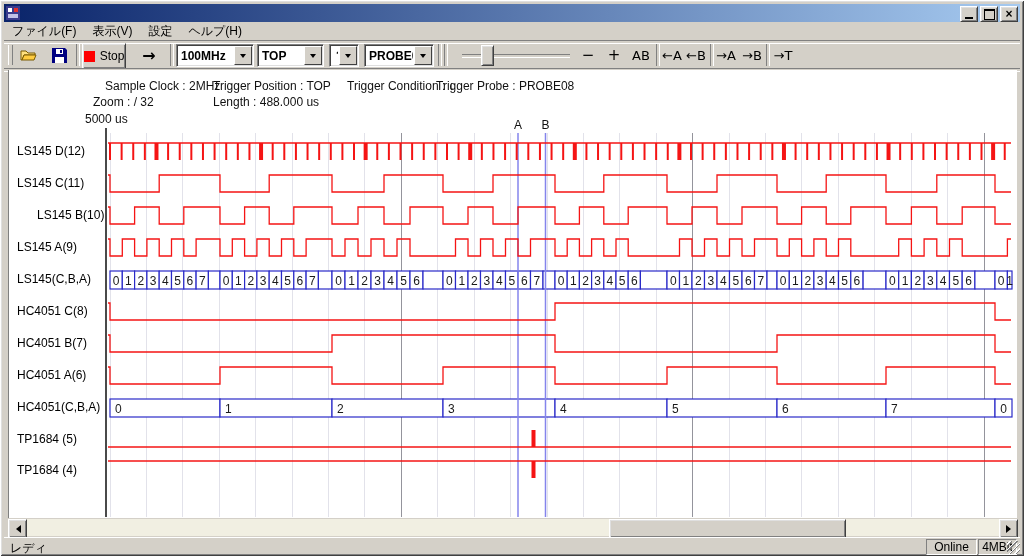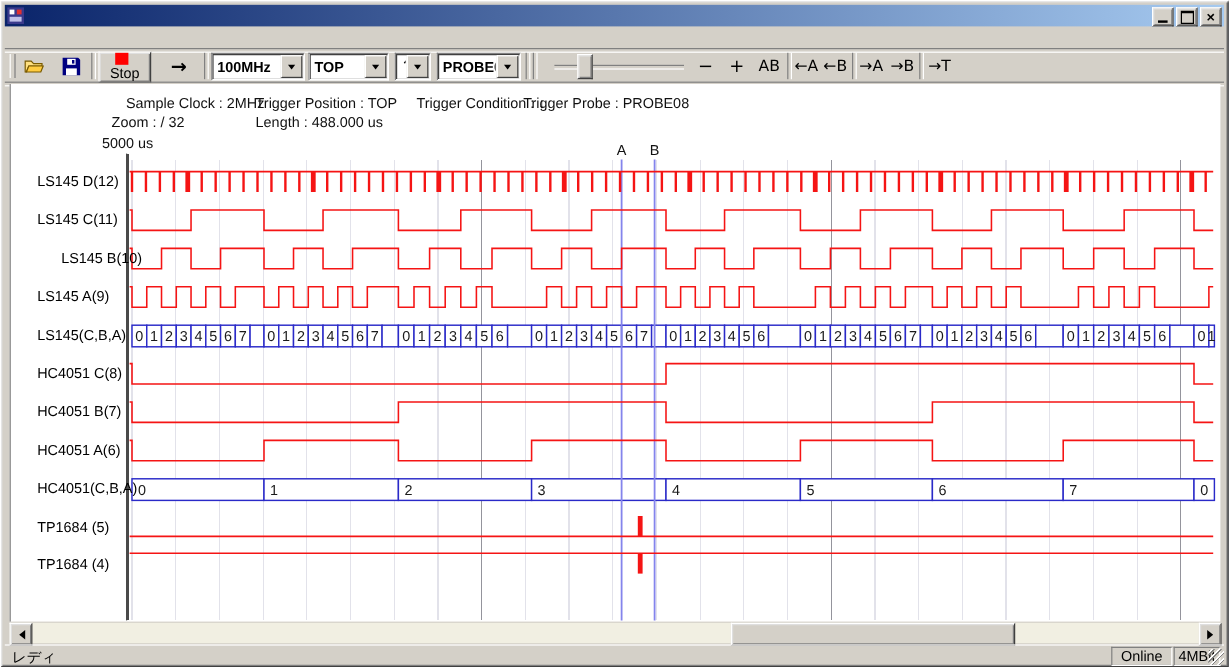--- a/index.html
+++ b/index.html
@@ -15,40 +15,40 @@
         border:1px solid;border-color:#fff #404040 #404040 #fff;box-shadow:inset 1px 1px 0 #dfdfdf,inset -1px -1px 0 #808080;}
   .g-min{width:8px;height:2px;background:#000;margin-top:7px;}
   .g-max{width:9px;height:8px;border:1px solid #000;border-top:2px solid #000;}
   .g-x{font-size:12px;font-weight:bold;line-height:10px;}
   
   .menubar{position:absolute;left:4px;top:23px;right:4px;height:17px;display:flex;align-items:center;}
   .mitem{padding:1px 8px;white-space:nowrap;}
   .etch{position:absolute;left:4px;right:4px;height:2px;border-top:1px solid #808080;border-bottom:1px solid #fff;}
   
   .toolbar{position:absolute;left:4px;top:42px;right:4px;height:26px;}
-  .tool{position:absolute;top:1px;height:24px;display:flex;align-items:center;justify-content:center;flex-direction:column;}
+  .tool{position:absolute;top:1px;height:24px;display:flex;align-items:center;justify-content:center;}
   .grip{position:absolute;top:3px;width:3px;height:20px;border-left:1px solid #fff;border-right:1px solid #808080;}
   .vsep{position:absolute;top:2px;width:2px;height:22px;border-left:1px solid #808080;border-right:1px solid #fff;}
   .btn3d{border:1px solid;border-color:#fff #404040 #404040 #fff;box-shadow:inset 1px 1px 0 #dfdfdf,inset -1px -1px 0 #808080;background:#d4d0c8;}
   .stopsq{width:11px;height:11px;background:#f00;margin-right:5px;}
   .combo{position:absolute;top:2px;height:21px;background:#fff;display:flex;align-items:center;
          border:1px solid;border-color:#808080 #fff #fff #808080;box-shadow:inset 1px 1px 0 #404040,inset -1px -1px 0 #dfdfdf;}
   .combo .val{flex:1;padding-left:4px;white-space:nowrap;overflow:hidden;font-weight:bold;}
   .cbtn{width:16px;height:17px;margin:1px;background:#d4d0c8;display:flex;align-items:center;justify-content:center;
         border:1px solid;border-color:#fff #404040 #404040 #fff;}
   .tri-dn{width:0;height:0;border:3px solid transparent;border-top:4px solid #000;margin-top:4px;}
   .tri-l{width:0;height:0;border:4px solid transparent;border-right:5px solid #000;margin-left:-3px;}
   .tri-r{width:0;height:0;border:4px solid transparent;border-left:5px solid #000;margin-right:-3px;}
   .sld-track{position:absolute;top:12px;height:2px;border-top:1px solid #808080;border-bottom:1px solid #fff;}
   .sld-thumb{position:absolute;top:3px;width:11px;height:19px;}
   .txtbtn{font-family:"DejaVu Sans","Liberation Sans",sans-serif;font-size:13px;}
   
   .client{position:absolute;left:8px;top:70px;width:1008px;height:448px;background:#fff;border-left:1px solid #808080;}
   .itxt{position:absolute;white-space:nowrap;color:#111;}
-  .chlabel{position:absolute;left:31px;white-space:nowrap;color:#000;z-index:3;}
+  .chlabel{position:absolute;left:17px;white-space:nowrap;color:#000;z-index:3;}
   .divider{position:absolute;left:105px;top:128px;width:1px;height:389px;background:#4a4a4a;z-index:2;}
   #wave{position:absolute;left:0;top:0;z-index:2;pointer-events:none;}
   svg text{font-family:"Liberation Sans","DejaVu Sans",sans-serif;}
   
   .hscroll{position:absolute;left:8px;top:519px;width:1008px;height:17px;background:#f1efe2;}
   .sbtn{position:absolute;top:0;width:17px;height:17px;display:flex;align-items:center;justify-content:center;}
   .sthumb{position:absolute;top:0;height:17px;}
   
   .statusbar{position:absolute;left:4px;top:537px;right:4px;height:16px;border-top:1px solid #fff;}
   .sready{position:absolute;left:6px;top:2px;}
@@ -75,20 +75,26 @@
         </span>
       <span class="tbtn">
           <span class="g-max"></span>
         </span>
       <span class="tbtn">
           <span class="g-x">×</span>
         </span>
     </span>
   </div>
 
+  <div class="menubar">
+    <span class="mitem">ファイル(F)</span>
+    <span class="mitem">表示(V)</span>
+    <span class="mitem">設定</span>
+    <span class="mitem">ヘルプ(H)</span>
+  </div>
   <div class="etch" style="top:40px"></div>
 
   <div class="toolbar">
     <span class="grip" style="left:4px"></span>
     <span class="tool" style="left:12px;width:26px">
       <svg width="18" height="14">
         <path d="M1 12 L1 3 L6 3 L8 5 L15 5 L15 7 L4 7 L2 12 Z" fill="#ffe080" stroke="#7a5b00" stroke-width="1"></path>
         <path d="M2 12 L4 7 L16 7 L14 12 Z" fill="#ffcc40" stroke="#7a5b00" stroke-width="1"></path>
       </svg>
     </span>

